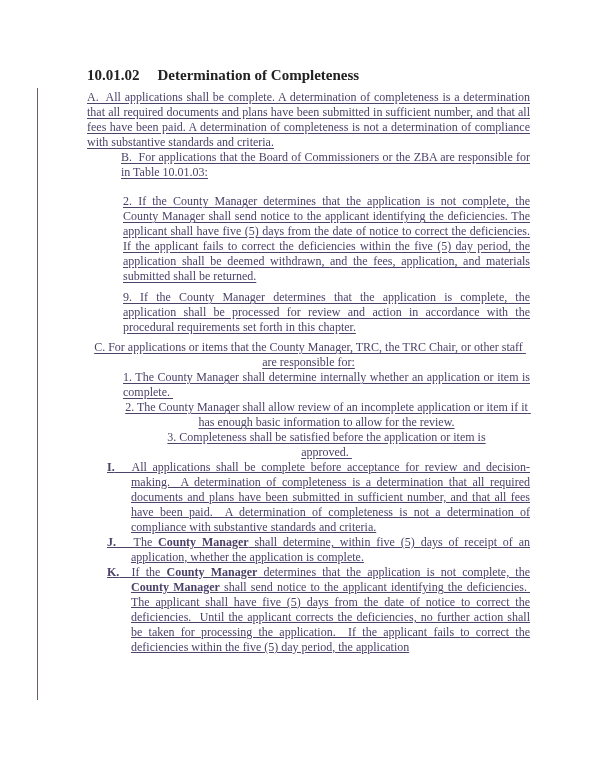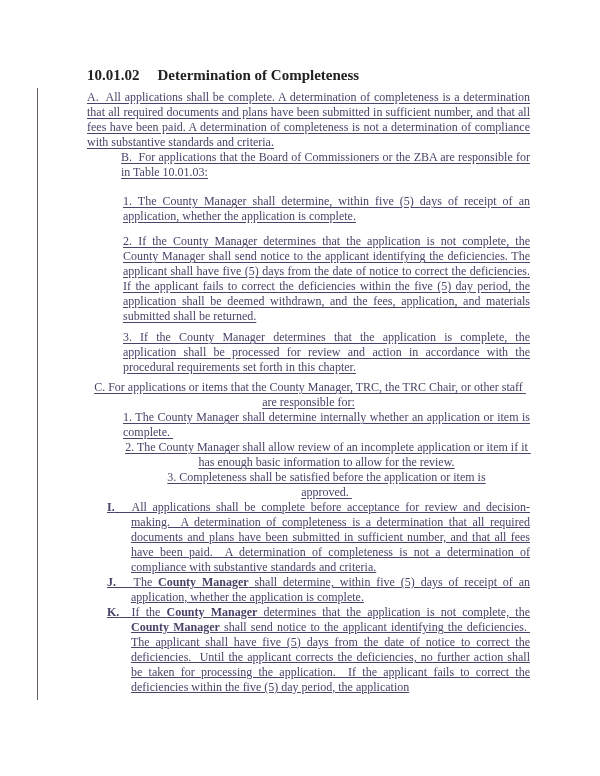--- a/index.html
+++ b/index.html
@@ -69,23 +69,22 @@
 </head>
 <body>
 
 <div class="page" data-name="document-page">
   <div class="change-bar" data-name="change-bar"></div>
   <div class="content" data-name="document-content">
     <h1 class="heading" data-name="section-heading"><span data-name="section-number">10.01.02</span><span class="title-gap" data-name="section-title">Determination of Completeness</span></h1>
     <div data-name="document-body">
         <p class="para insertion indent0 align-justify" data-name="paragraph-A"><span data-name="paragraph-A-text">A.&nbsp; All applications shall be complete. A determination of completeness is a determination that all required documents and plans have been submitted in sufficient number, and that all fees have been paid. A determination of completeness is not a determination of compliance with substantive standards and criteria.</span></p>
         <p class="para insertion indent0 align-justify" data-name="paragraph-B"><span data-name="paragraph-B-text">B.&nbsp; For applications that the Board of Commissioners or the ZBA are responsible for in Table 10.01.03:</span></p>
-        <p class="para insertion indent1 align-justify" data-name="paragraph-B1"><span data-name="paragraph-B1-text">1. The County Manager shall determine, within five (5) days of receipt of an application, whether the application is complete.</span></p>
         <p class="para insertion indent1 align-justify" data-name="paragraph-B2"><span data-name="paragraph-B2-text">2. If the County Manager determines that the application is not complete, the County Manager shall send notice to the applicant identifying the deficiencies. The applicant shall have five (5) days from the date of notice to correct the deficiencies. If the applicant fails to correct the deficiencies within the five (5) day period, the application shall be deemed withdrawn, and the fees, application, and materials submitted shall be returned.</span></p>
-        <p class="para insertion indent1 align-justify" data-name="paragraph-B3"><span data-name="paragraph-B3-text">3. If the County Manager determines that the application is complete, the application shall be processed for review and action in accordance with the procedural requirements set forth in this chapter.</span></p>
+        <p class="para insertion indent1 align-justify" data-name="paragraph-B3"><span data-name="paragraph-B3-text">9. If the County Manager determines that the application is complete, the application shall be processed for review and action in accordance with the procedural requirements set forth in this chapter.</span></p>
         <p class="para insertion indent0 align-left" data-name="paragraph-C"><span data-name="paragraph-C-text">C. For applications or items that the County Manager, TRC, the TRC Chair, or other staff are responsible for:</span></p>
         <p class="para insertion indent1 align-justify" data-name="paragraph-C1"><span data-name="paragraph-C1-text">1. The County Manager shall determine internally whether an application or item is complete.&nbsp;</span></p>
         <p class="para insertion indent1 align-left" data-name="paragraph-C2"><span data-name="paragraph-C2-text">2. The County Manager shall allow review of an incomplete application or item if it has enough basic information to allow for the review.</span></p>
         <p class="para insertion indent1 align-left" data-name="paragraph-C3"><span data-name="paragraph-C3-text">3. Completeness shall be satisfied before the application or item is
 approved.&nbsp;</span></p>
         <p class="para deletion indent0 hang align-justify" data-name="paragraph-I"><span class="b" data-name="paragraph-I-text">I.</span><span data-name="paragraph-I-text">&nbsp;&nbsp;&nbsp;All applications shall be complete before acceptance for review and decision-making.&nbsp; A determination of completeness is a determination that all required documents and plans have been submitted in sufficient number, and that all fees have been paid.&nbsp; A determination of completeness is not a determination of compliance with substantive standards and criteria.</span></p>
         <p class="para deletion indent0 hang align-justify" data-name="paragraph-J"><span class="b" data-name="paragraph-J-text">J.</span><span data-name="paragraph-J-text">&nbsp;&nbsp;&nbsp;The </span><span class="b" data-name="paragraph-J-text">County Manager</span><span data-name="paragraph-J-text"> shall determine, within five (5) days of receipt of an application, whether the application is complete.</span></p>
         <p class="para deletion indent0 hang align-justify" data-name="paragraph-K"><span class="b" data-name="paragraph-K-text">K.</span><span data-name="paragraph-K-text">&nbsp;&nbsp;If the </span><span class="b" data-name="paragraph-K-text">County Manager</span><span data-name="paragraph-K-text"> determines that the application is not complete, the </span><span class="b" data-name="paragraph-K-text">County Manager</span><span data-name="paragraph-K-text"> shall send notice to the applicant identifying the deficiencies.&nbsp; The applicant shall have five (5) days from the date of notice to correct the deficiencies.&nbsp; Until the applicant corrects the deficiencies, no further action shall be taken for processing the application.&nbsp; If the applicant fails to correct the deficiencies within the five (5) day period, the application</span></p>
       </div>
   </div>

